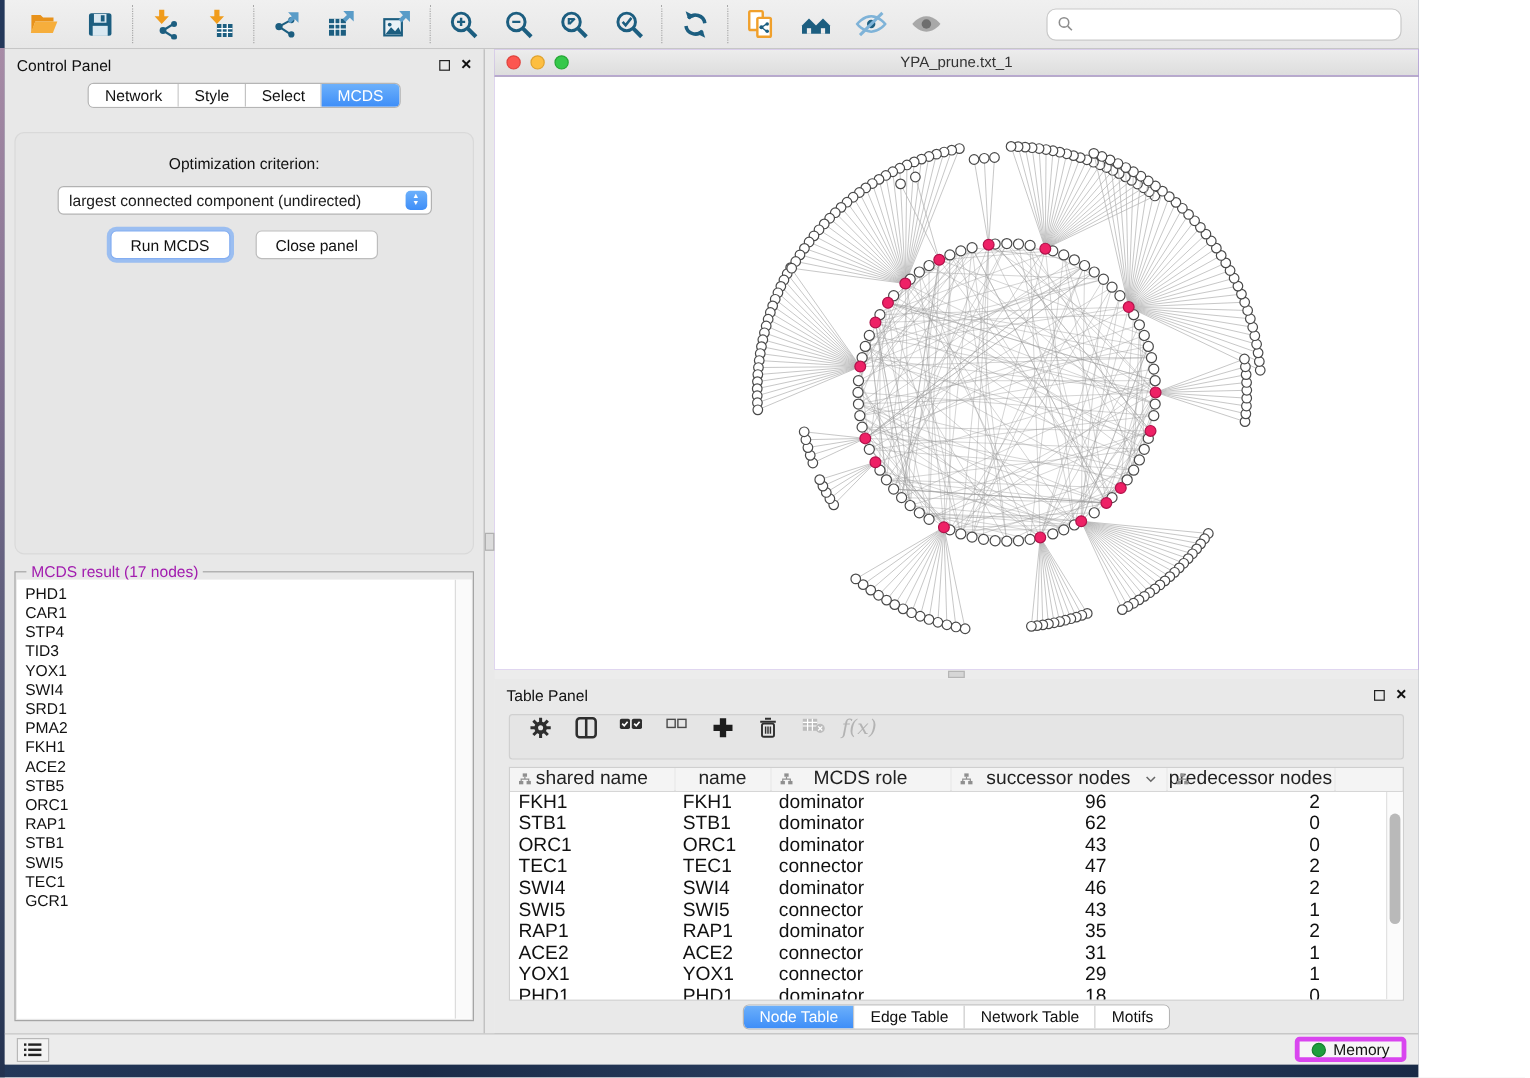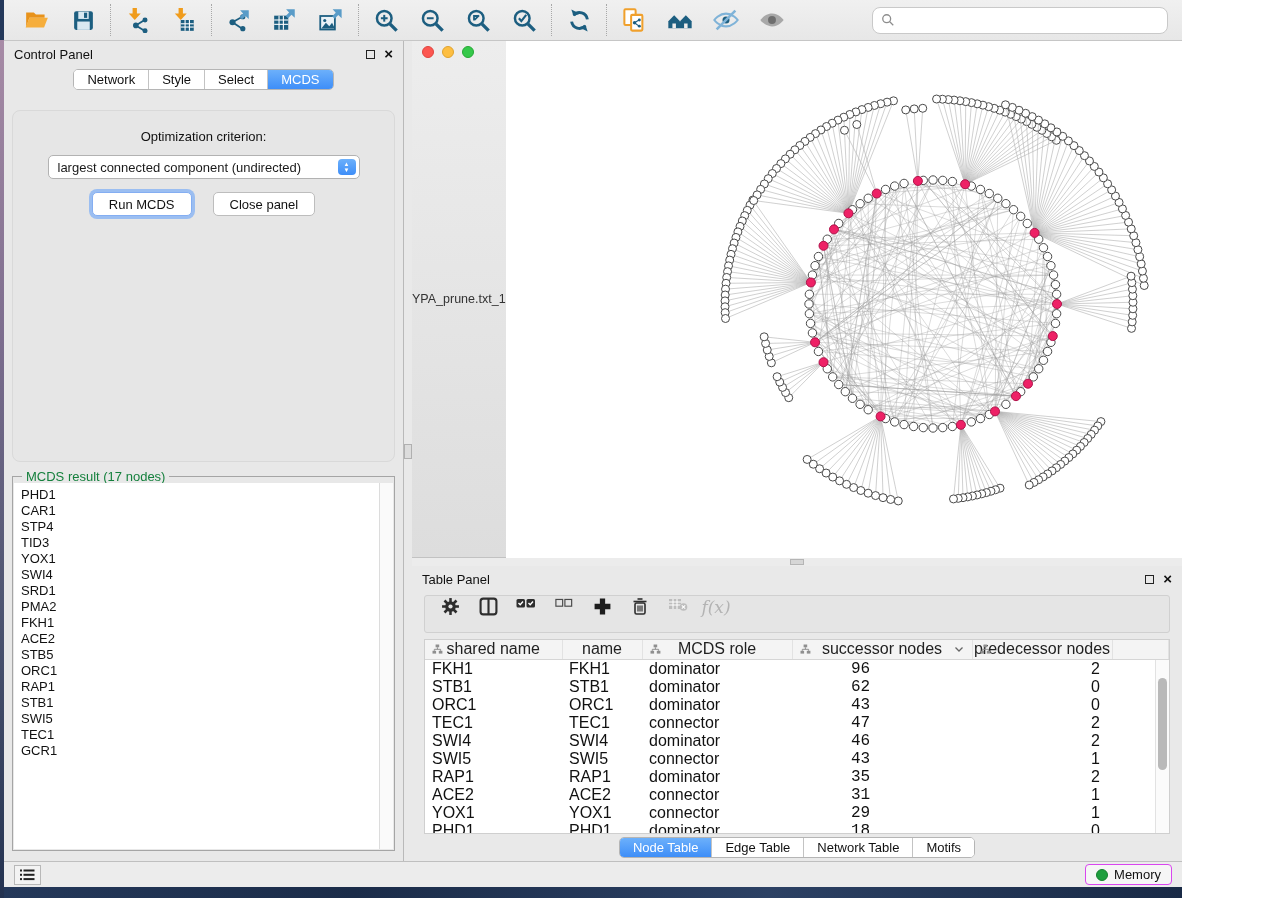--- a/index.html
+++ b/index.html
@@ -48,34 +48,34 @@
     border-radius:5px; position:relative; display:flex; align-items:center; padding:0 26px 0 9px; font-size:13px; }
   .mac-select .stepper { position:absolute; right:3px; top:3px; width:18px; height:16px; border-radius:4px;
     background:linear-gradient(#6cb0fb,#3e8ef8); color:#fff; display:flex; flex-direction:column;
     align-items:center; justify-content:center; font-size:6px; line-height:6px; }
   .btn-row { display:flex; justify-content:center; gap:21px; margin-top:13px; }
   .mac-btn { height:24px; padding:0 16px; background:#fff; border:1px solid #bdbdbd; border-radius:5px;
     font-size:13px; font-family:inherit; color:#111; cursor:default; }
   .mac-btn.focused { box-shadow:0 0 0 3px rgba(92,156,250,0.55); border-color:#84aef2; }
 
   .groupbox { margin:14px 8px 10px; border:1px solid #a5a5a5; position:relative; flex:1; background:#e8e8e8; }
-  .groupbox-label { position:absolute; top:-8px; left:9px; background:#e8e8e8; padding:0 4px; font-size:13px; color:#15803d; }
+  .groupbox-label { position:absolute; top:-8px; left:9px; background:#e8e8e8; padding:0 4px; font-size:13px; color:#a21caf; }
   .mcds-list-wrap { position:absolute; left:1px; right:1px; top:6px; bottom:1px; background:#fff; overflow:hidden; }
   .mcds-list { padding:4px 0 0 7px; font-size:13px; line-height:16px; color:#111; }
   .mcds-scroll { position:absolute; right:0; top:0; bottom:0; width:14px; background:#fafafa; border-left:1px solid #dcdcdc; }
 
   
   .v-splitter { width:9px; background:#e9e9e9; border-left:1px solid #b9b9b9; position:relative; }
   .v-splitter .grip { position:absolute; left:0; top:403px; width:8px; height:15px; background:#dcdcdc;
     border:1px solid #b0b0b0; }
 
   
   .right-col { flex:1; display:flex; flex-direction:column; min-width:0; }
 
-  .network-window { height:517px; display:flex; flex-direction:row; background:#6d28d9; }
+  .network-window { height:517px; display:flex; flex-direction:column; background:#6d28d9; }
   .mac-titlebar { flex:0 0 23px; background:linear-gradient(#ededed,#dddddd); border-bottom:1px solid #c2c2c2;
     position:relative; display:flex; align-items:center; justify-content:center; font-size:12.5px; color:#333; }
   .traffic { position:absolute; left:10px; top:5px; display:flex; gap:8px; }
   .light { width:12px; height:12px; border-radius:50%; }
   .light.red { background:#fc5650; border:1px solid #e0443e; }
   .light.yellow { background:#fdbe41; border:1px solid #e0a32e; }
   .light.green { background:#35c84a; border:1px solid #26a835; }
   .net-canvas { flex:1; background:#fff; }
   .net-canvas svg { display:block; }
 
@@ -89,31 +89,31 @@
   .tp-tool { width:38px; height:34px; display:flex; align-items:flex-start; justify-content:center; }
   .fx-label { font-family:"DejaVu Serif","Liberation Serif",serif; font-style:italic; font-size:17px; color:#b3b3b3; }
 
   .tp-table-wrap { margin:6px 12px 0; flex:1; background:#fff; border:1px solid #cfcfcf; position:relative; overflow:hidden; }
   table.node-table { border-collapse:collapse; width:100%; table-layout:fixed; font-size:16px; }
   .node-table th { height:19px; background:#f4f4f4; border-bottom:1px solid #d6d6d6; border-right:1px solid #e2e2e2;
     font-weight:normal; color:#222; position:relative; text-align:center; }
   .node-table th .hdr-icon { position:absolute; left:7px; top:4px; }
   .node-table th .sort-chevron { position:absolute; right:8px; top:6px; }
   .node-table td { height:16px; padding:0 7px; color:#111; white-space:nowrap; overflow:hidden; }
-  .node-table td.num-succ { text-align:center; padding-right:50px;font-family:Liberation Mono, monospace; }
+  .node-table td.num-succ { text-align:right; padding-right:50px; }
   .node-table td.num-pred { text-align:right; padding-right:12px; }
   .tp-scrollbar { position:absolute; right:0; top:20px; bottom:0; width:14px; background:#fbfbfb; border-left:1px solid #e2e2e2; }
   .tp-scrollbar .thumb { position:absolute; left:2px; top:18px; width:9px; height:92px; border-radius:5px; background:#b9b9b9; }
 
   .tp-tabs-row { flex:0 0 27px; display:flex; justify-content:center; align-items:center; }
 
   
   .status-bar { flex:0 0 26px; background:#ececec; border-top:1px solid #bfbfbf; display:flex; align-items:center; padding:0 10px; }
   .list-btn { width:27px; height:20px; background:#f3f3f3; border:1px solid #b8b8b8; display:flex; align-items:center; justify-content:center; }
-  .memory-btn { margin-left:auto; height:21px; background:#f6f6f6; border:1px solid #d946ef; border-radius:4px;
+  .memory-btn { margin-left:auto; height:21px; background:#f6f6f6; border:4px solid #d946ef; border-radius:4px;
     display:flex; align-items:center; gap:6px; padding:0 10px; font-size:13px; font-family:inherit; color:#111; }
   .memory-dot { width:12px; height:12px; border-radius:50%; background:#1e9e3e; border:1px solid #15802f; }
 </style>
 </head>
 <body>
 
 <div class="desktop">
   <div class="desktop-left-strip"></div>
 
   <div class="app">

